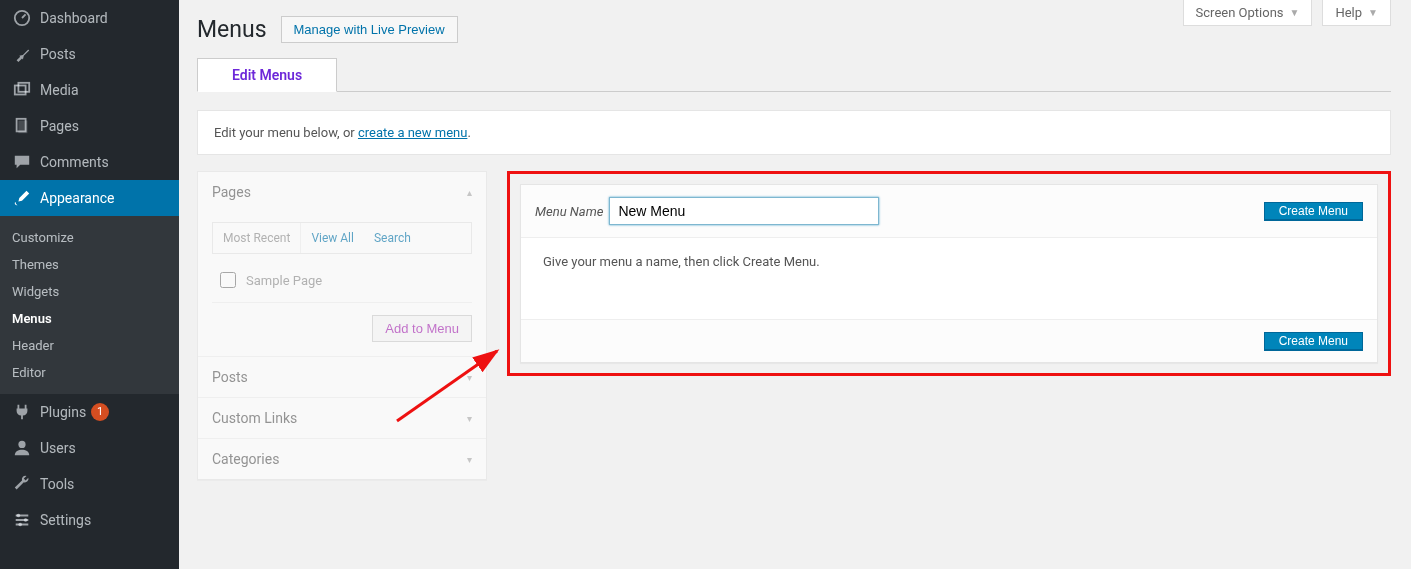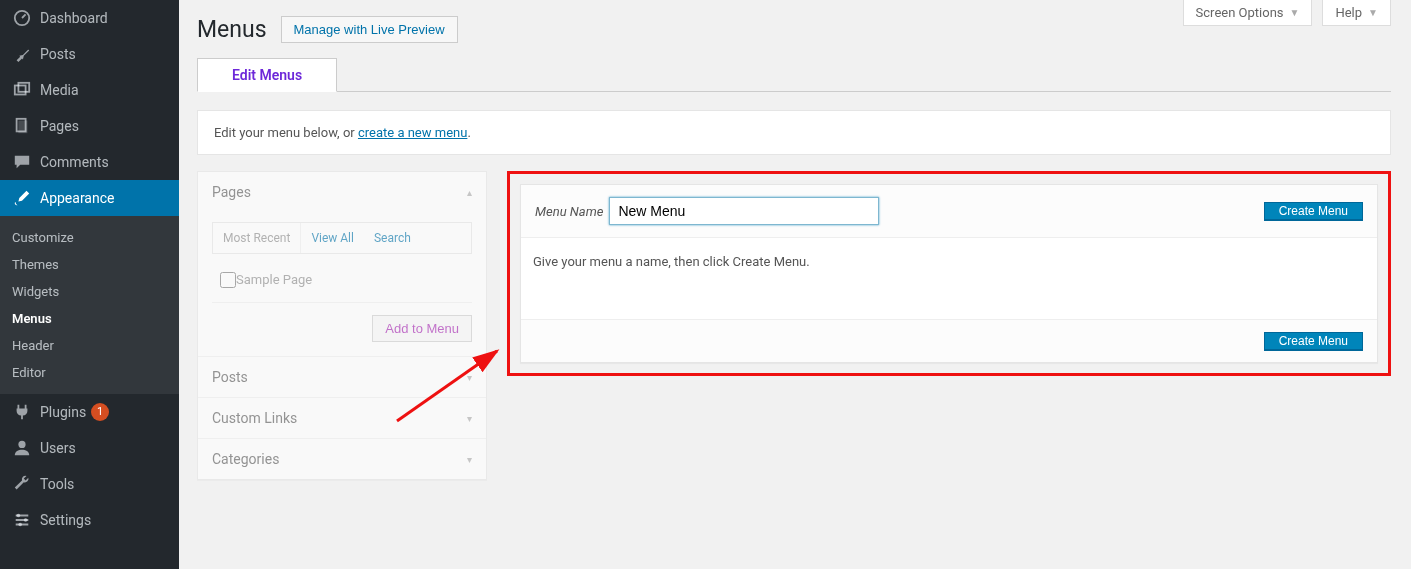--- a/index.html
+++ b/index.html
@@ -202,21 +202,22 @@
   color: #0073aa;
   cursor: pointer;
 }
 .tab-row .mtab.active {
   color: #888;
   background: #fff;
   border-right: 1px solid #eee;
 }
 .check-line {
   display: flex;
-  align-items: flex-start;
+  align-items: center;
+  gap: 10px;
   padding: 6px 2px 14px 8px;
   color: #888;
   font-size: 13px;
 }
 .check-line input { width: 16px; height: 16px; }
 .add-row {
   display: flex;
   justify-content: flex-end;
   border-top: 1px solid #eee;
   padding-top: 12px;
@@ -267,21 +268,21 @@
   background: #0085ba;
   border: 1px solid #006799;
   color: #fff;
   padding: 1px 14px;
   font-size: 12px;
   box-shadow: 0 1px 0 #006799;
   cursor: pointer;
 }
 .menu-head .spacer { flex: 1; }
 .menu-body {
-  padding: 16px 14px 50px 12px;
+  padding: 16px 14px 50px 22px;
   font-size: 13px;
   color: #555;
 }
 .menu-foot {
   display: flex;
   justify-content: flex-end;
   padding: 12px 14px;
   border-top: 1px solid #eee;
   background: #fcfcfc;
 }

